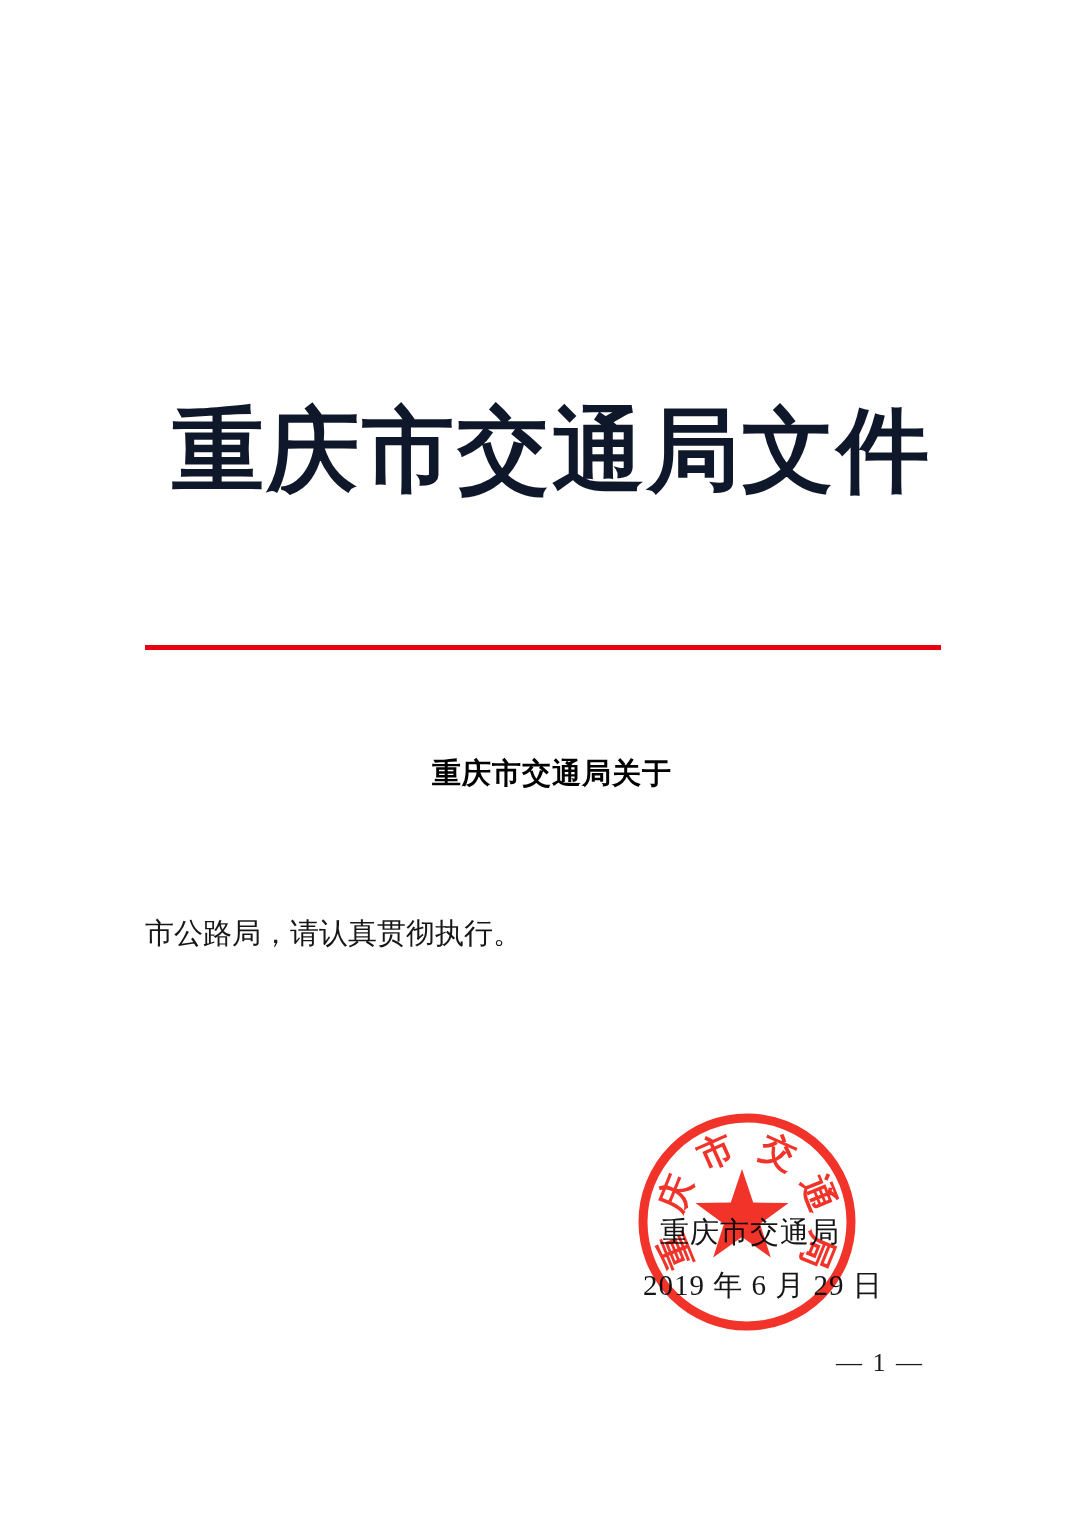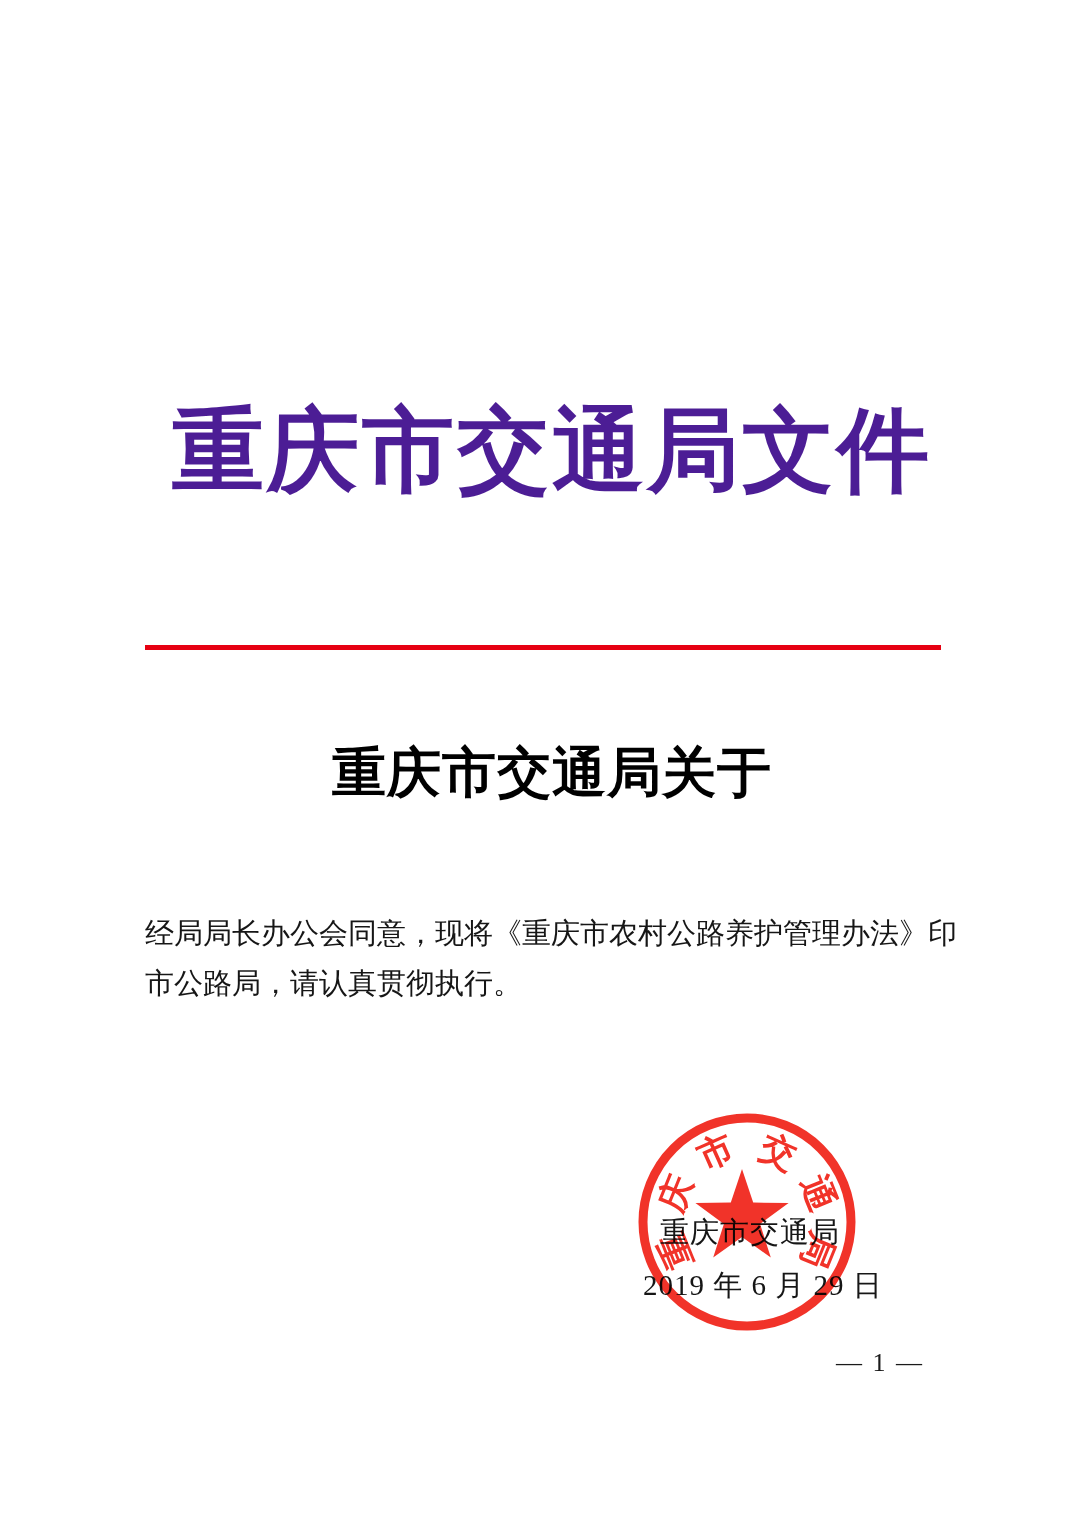--- a/index.html
+++ b/index.html
@@ -15,21 +15,21 @@
   }
   .letterhead {
     position: absolute;
     top: 392px; left: 30px; right: 0;
     text-align: center;
     font-family: "Liberation Serif", "DejaVu Serif", serif;
     font-weight: bold;
     font-size: 92px;
     line-height: 118px;
     letter-spacing: 3px;
-    color: #4c1d95;
+    color: #0f172a;
     white-space: nowrap;
   }
   .doc-number {
     position: absolute;
     top: 597px; left: 30px; right: 0;
     text-align: center;
     font-size: 30px;
     line-height: 40px;
     letter-spacing: 1px;
     color: #111111;
@@ -39,21 +39,21 @@
     position: absolute;
     top: 645px; left: 145px;
     width: 796px; height: 5px;
     background: #e60012;
   }
   .subject {
     position: absolute;
     top: 745px; left: 30px; right: 0;
     text-align: center;
     font-weight: bold;
-    font-size: 54px;
+    font-size: 29px;
     line-height: 56px;
     letter-spacing: 1px;
     color: #000000;
     white-space: nowrap;
   }
   .body-text {
     position: absolute;
     top: 908px; left: 145px;
     width: 800px;
     font-size: 29px;
@@ -114,21 +114,20 @@
   <div class="letterhead">重庆市交通局文件</div>
 
 
   <div class="red-rule"></div>
 
   <div class="subject">
     <div>重庆市交通局关于</div>
   </div>
 
   <div class="body-text">
-    <div class="line">经局局长办公会同意，现将《重庆市农村公路养护管理办法》印</div>
     <div class="line">市公路局，请认真贯彻执行。</div>
   </div>
 
   <div class="signoff-agency">重庆市交通局</div>
 
   <div class="signoff-date">2019 年 6 月 29 日</div>
 
   <svg class="seal" viewBox="0 0 240 240">
     <circle class="seal-ring" cx="120" cy="120" r="104"></circle>
     <polygon class="seal-star" points="115,67 126.2,100.6 161.6,100.9 133.1,121.9 143.8,155.6 115,135 86.2,155.6 96.9,121.9 68.4,100.9 103.8,100.6"></polygon>

